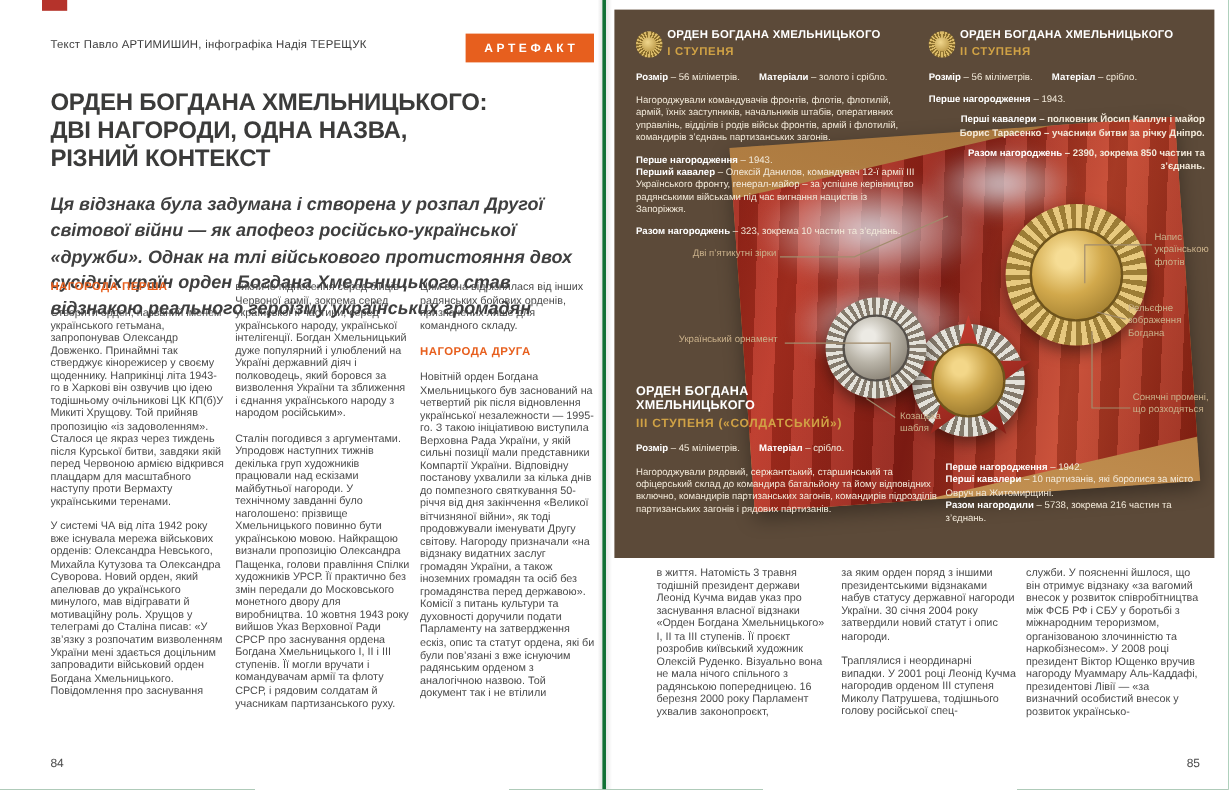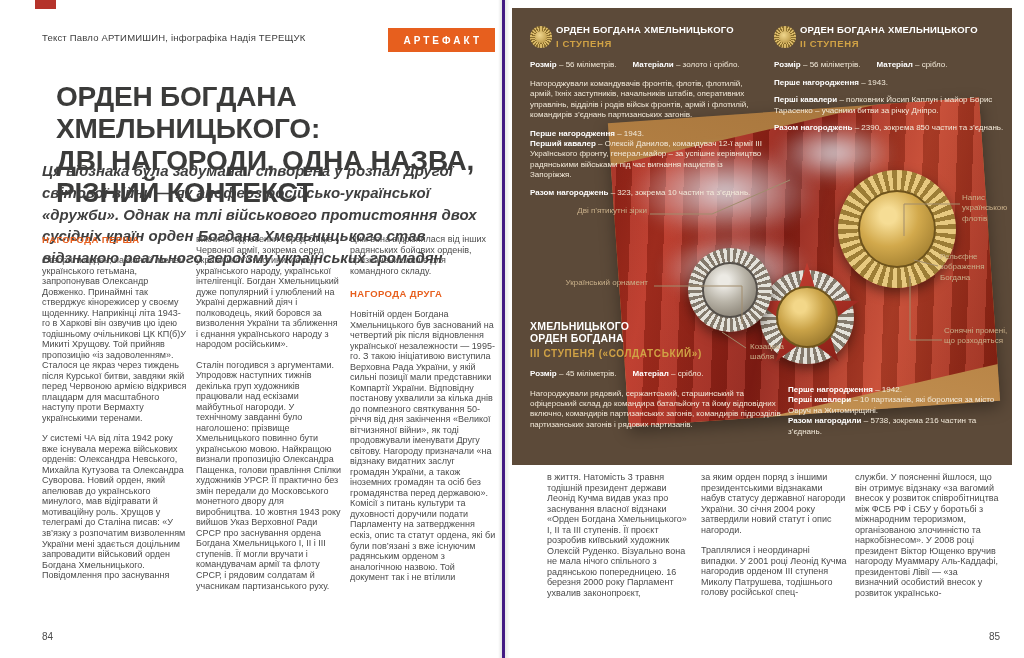--- a/index.html
+++ b/index.html
@@ -1,28 +1,28 @@
 <!DOCTYPE html>
 <html><head>
 <meta charset="utf-8">
 <style>
   html,body{margin:0;padding:0;background:#d9d9d9;font-family:"Liberation Sans",sans-serif;}
-  .stage{position:relative;width:1024px;height:658px;background:#4c1d95;overflow:hidden;}
+  .stage{position:relative;width:1024px;height:658px;background:#15803d;overflow:hidden;}
   .page{position:absolute;top:0;height:658px;background:#ffffff;}
   .page.left{left:0;width:502px;}
   .page.right{left:505px;width:519px;}
   .gutter{position:absolute;left:498px;top:0;width:12px;height:658px;
     background:linear-gradient(90deg,rgba(0,0,0,0) 0%,rgba(0,0,0,.14) 45%,rgba(0,0,0,.10) 55%,rgba(0,0,0,0) 100%);z-index:5;}
   
   .red-tab{position:absolute;left:35px;top:0;width:21px;height:9px;background:#b5332b;}
   .byline{position:absolute;left:42px;top:32px;font-size:9.5px;color:#3c3c3c;letter-spacing:.2px;}
   .badge{position:absolute;right:7px;top:28px;background:#e75f1e;color:#fff;font-size:10px;font-weight:bold;
     letter-spacing:3px;padding:7px 13px 6px 15px;}
-  .title{position:absolute;left:56px;top:62px;width:462px;color:#3b3b3a;font-weight:bold;
-    font-size:28px;line-height:1.15;letter-spacing:-.2px;}
+  .title{position:absolute;left:42px;top:62px;width:462px;color:#3b3b3a;font-weight:bold;
+    font-size:20px;line-height:1.15;letter-spacing:-.2px;}
   .title span{display:block;}
   .intro{position:absolute;left:42px;top:160px;width:452px;font-style:italic;font-weight:bold;
     color:#3f3f3f;font-size:15px;line-height:1.45;margin:0;}
   .cols{position:absolute;display:flex;gap:8px;overflow:hidden;}
   .cols.lcols{left:42px;top:234px;width:454px;height:392px;}
   .cols.rcols{left:42px;top:472px;width:454px;height:162px;}
   .col{width:146px;flex:none;font-size:9px;line-height:1.17;color:#4b4b4b;}
   .col p{margin:0 0 10px 0;}
   .kicker{margin:0 0 10px 0;color:#e75f1e;font-size:9.5px;font-weight:bold;letter-spacing:.4px;}
   .kicker.mid{margin-top:12px;}
@@ -40,21 +40,21 @@
     background:repeating-conic-gradient(#d9b968 0 8deg,#8a6e2e 8deg 16deg);}
   .medal-ic::after{content:"";position:absolute;inset:5px;border-radius:50%;
     background:radial-gradient(circle at 40% 35%,#f0d68c,#b08c3a);}
   .specs{display:flex;gap:16px;margin-top:9px;white-space:nowrap;}
   .specs b,.f b{color:#ffffff;}
   .odesc{margin-top:9px !important;}
   .facts{margin-top:8px;}
   .f{margin:0;}
   .f3{margin-top:7px !important;}
   .o2 .f2{margin-top:7px !important;}
-  .o2 .f2,.o2 .f3{}
+  .o2 .f2,.o2 .f3{text-align:right;font-weight:bold;}
   .o1{left:18px;top:16px;width:236px;}
   .o2{left:262px;top:16px;width:230px;}
   .o3{left:18px;top:312px;width:256px;}
   .o3 .t1{font-size:10.5px;line-height:1.15;}
   .o3 .t2{font-size:10px;margin-top:3px;}
   .o3facts{left:276px;top:377px;width:208px;}
   
   .collage{position:absolute;left:106px;top:102px;width:372px;height:304px;transform:rotate(-4deg);
     overflow:hidden;z-index:1;box-shadow:0 6px 16px rgba(0,0,0,.35);
     background:linear-gradient(20deg,#c79758 0%,#b98547 40%,#a5743c 100%);}
@@ -190,22 +190,22 @@
         </div>
         <div class="facts">
           <p class="f f1"><b>Перше нагородження</b> <span>– 1943.</span></p>
           <p class="f f2"><b>Перші кавалери</b> <span>– полковник Йосип Каплун і майор Борис Тарасенко – учасники битви за річку Дніпро.</span></p>
           <p class="f f3"><b>Разом нагороджень</b> <span>– 2390, зокрема 850 частин та з’єднань.</span></p>
         </div>
       </div>
 
       <div class="ob o3">
         <div class="ot">
+          <div class="t1">ОРДЕН БОГДАНА</div>
           <div class="t1">ХМЕЛЬНИЦЬКОГО</div>
-          <div class="t1">ОРДЕН БОГДАНА</div>
           <div class="t2">ІІІ СТУПЕНЯ («СОЛДАТСЬКИЙ»)</div>
         </div>
         <div class="specs">
           <span><b>Розмір</b> <span>– 45 міліметрів.</span></span>
           <span><b>Матеріал</b> <span>– срібло.</span></span>
         </div>
         <p class="odesc">Нагороджували рядовий, сержантський, старшинський та офіцерський склад до командира батальйону та йому відповідних включно, командирів партизанських загонів, командирів підрозділів партизанських загонів і рядових партизанів.</p>
       </div>
 
       <div class="ob o3facts">

